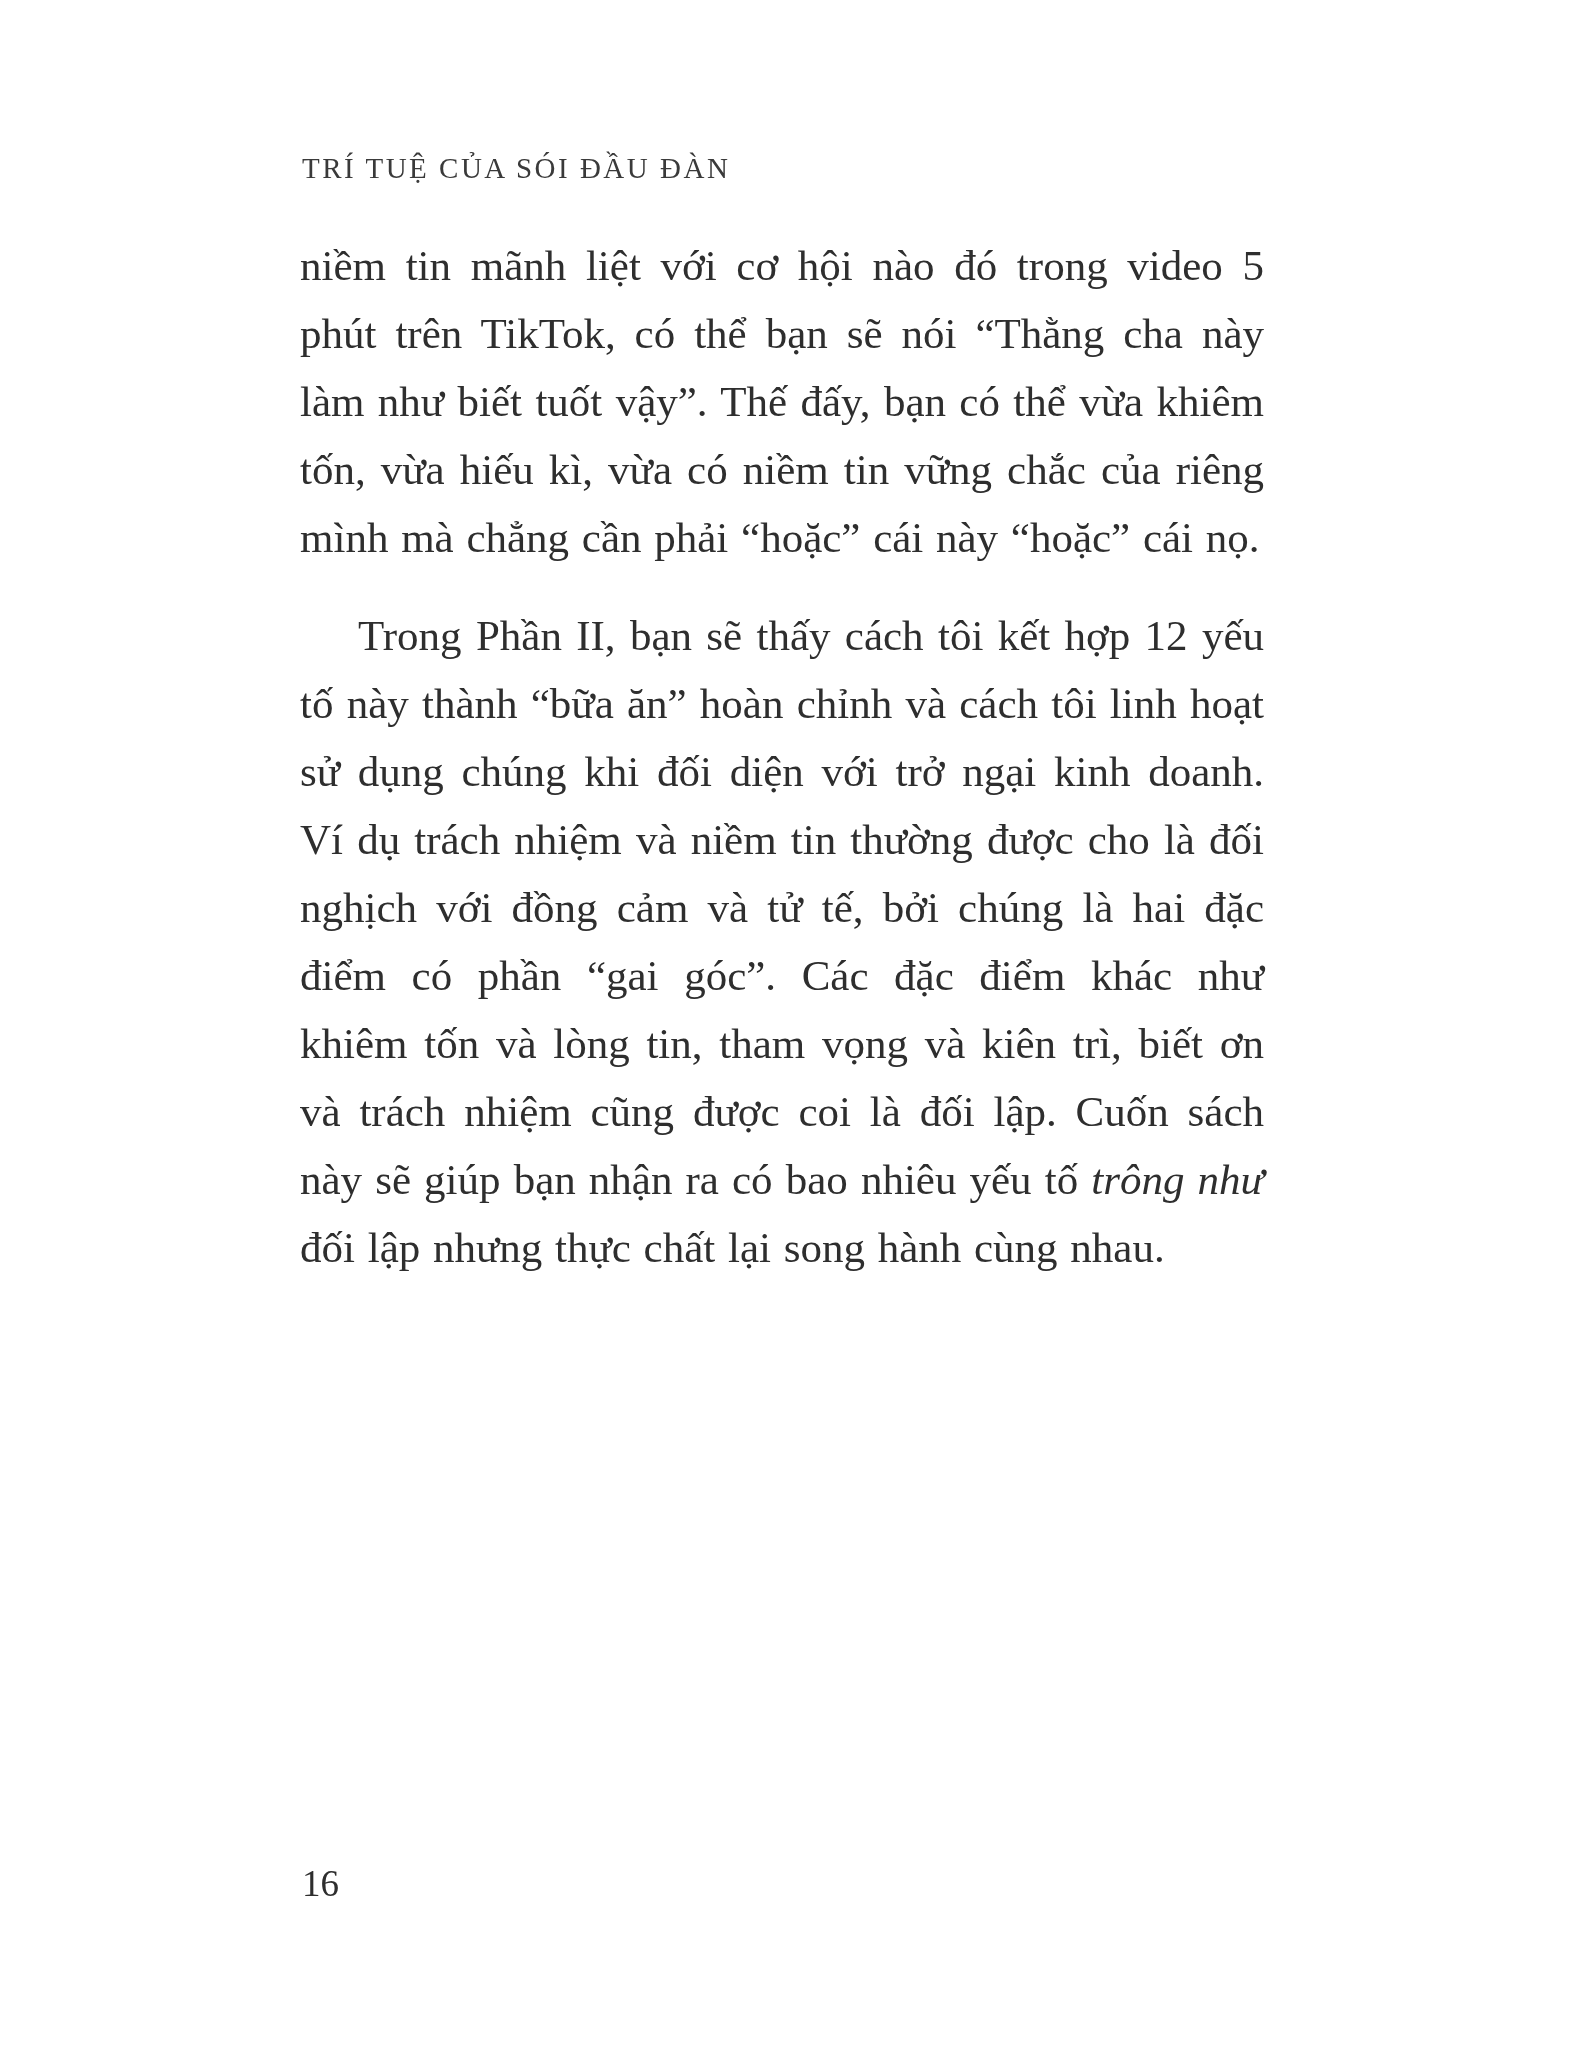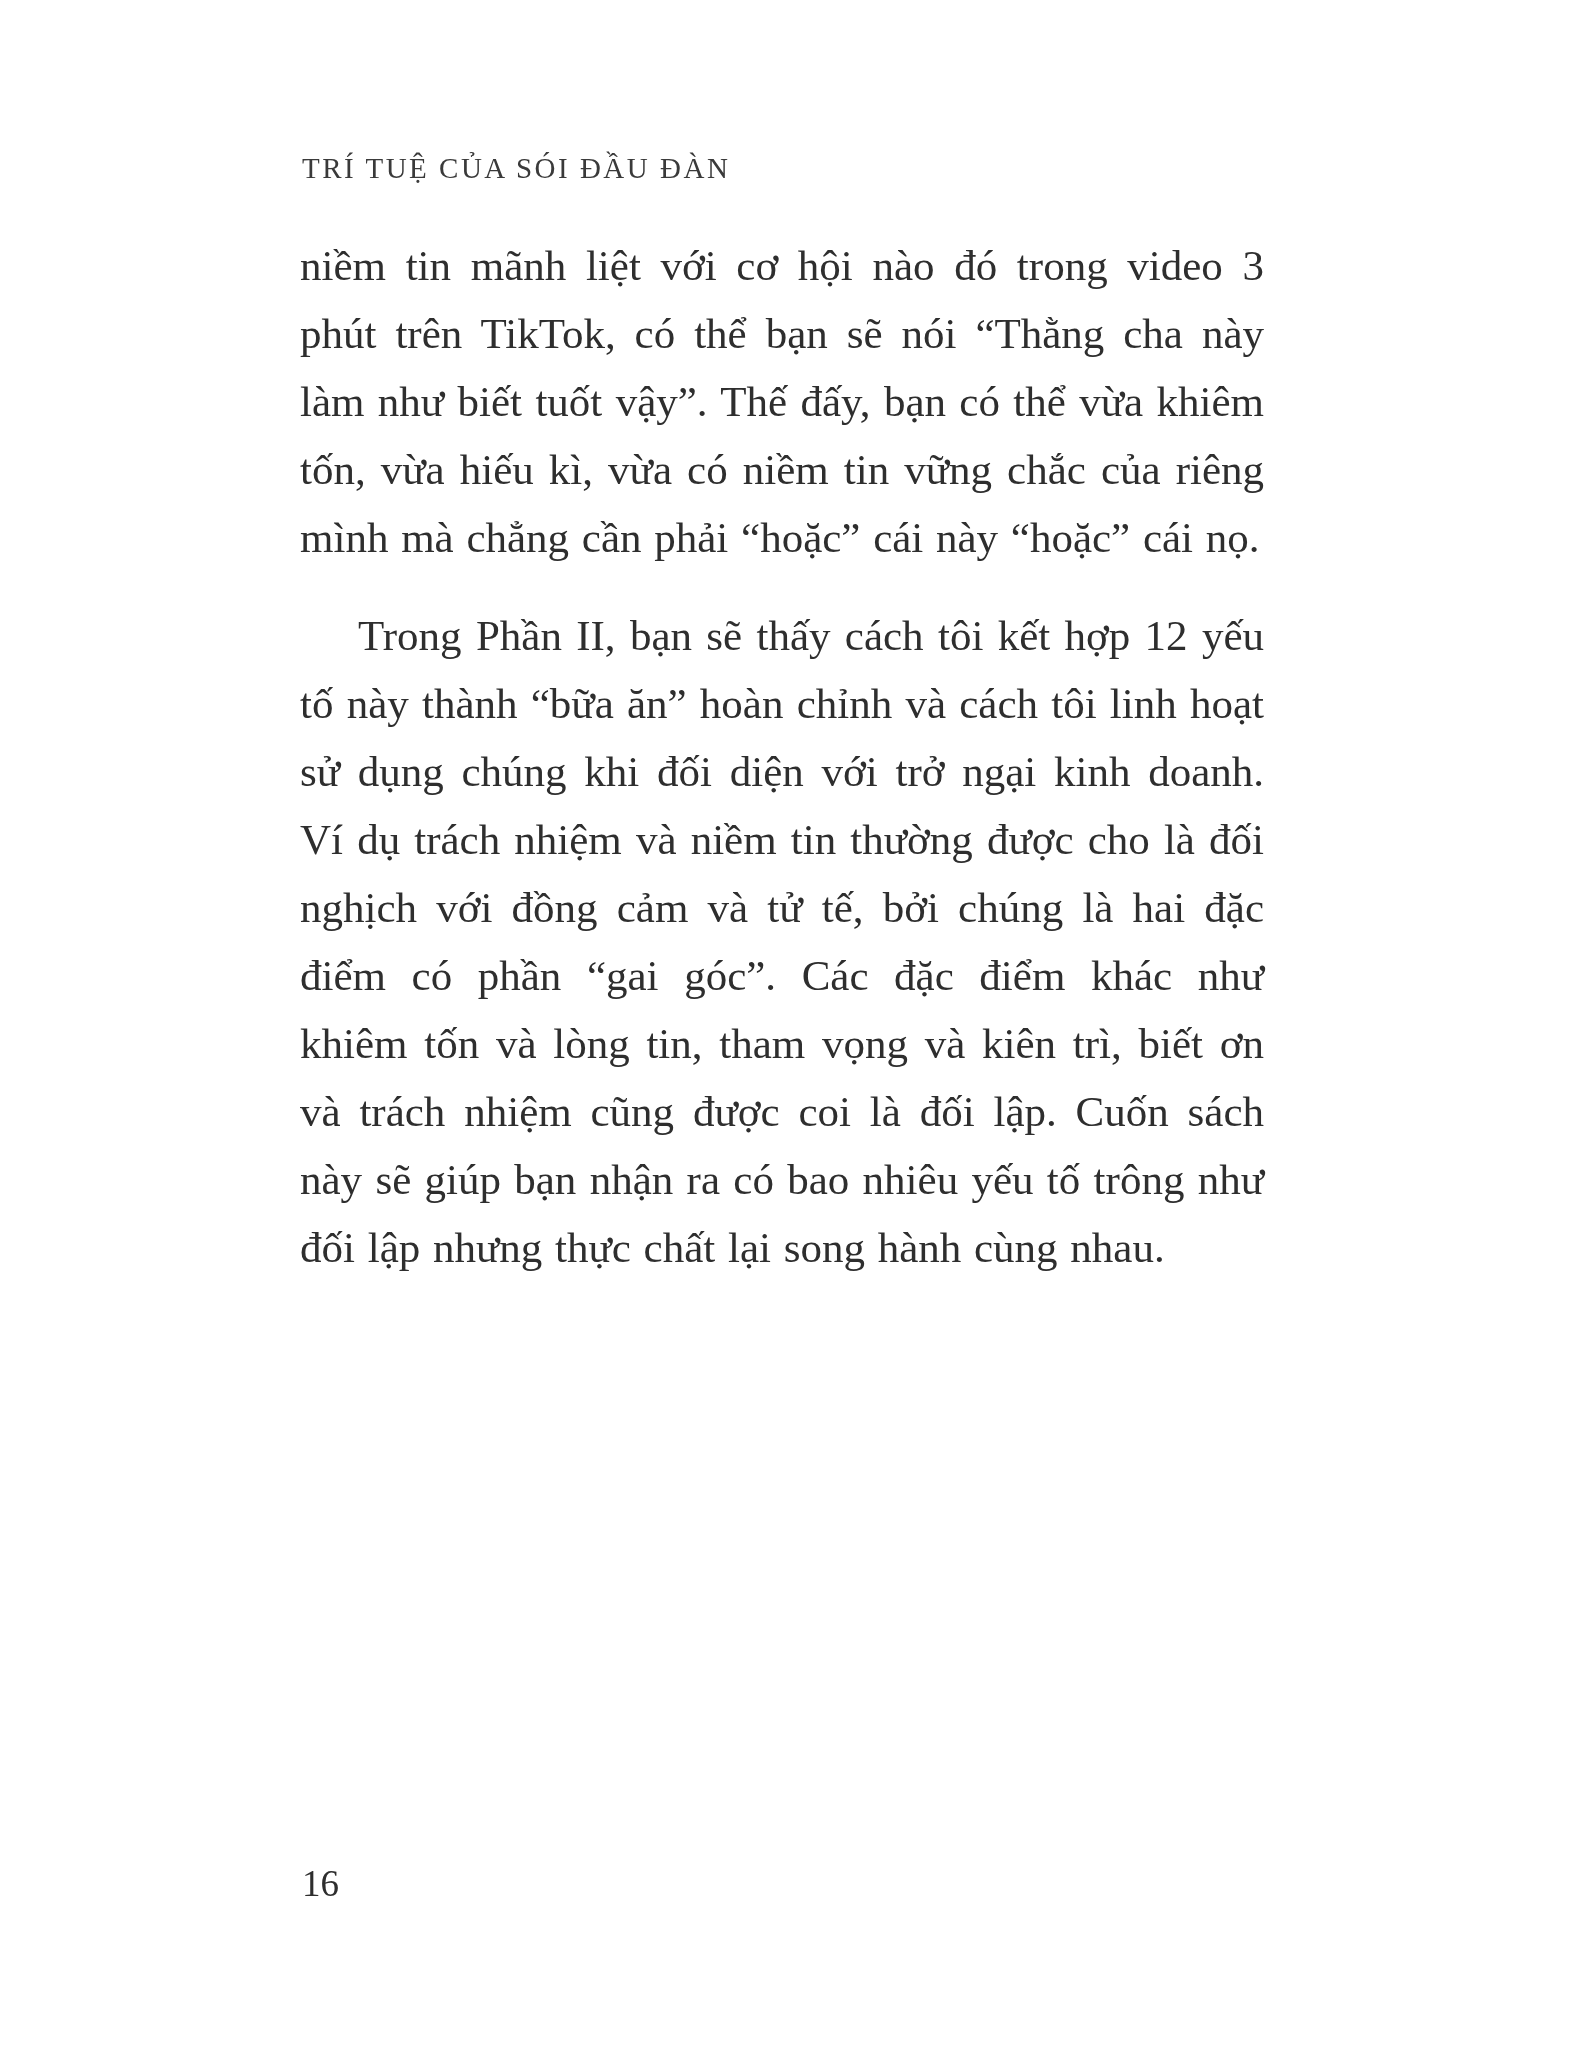--- a/index.html
+++ b/index.html
@@ -43,40 +43,41 @@
     color: #2e2e2e;
     margin-bottom: 30px;
     word-spacing: 2px;
   }
 
   .content p.indent {
     text-indent: 58px;
   }
 
   .italic {
+    font-style: italic;
   }
 
   .page-number {
     position: absolute;
     top: 1862px;
     left: 302px;
     font-size: 37px;
     color: #2e2e2e;
   }
 </style>
 </head>
 <body>
 
 <div class="book-page">
 
   <div class="running-header">TRÍ TUỆ CỦA SÓI ĐẦU ĐÀN</div>
 
   <div class="content">
 
-    <p>niềm tin mãnh liệt với cơ hội nào đó trong video 3 phút trên TikTok, có thể bạn sẽ nói “Thằng cha này làm như biết tuốt vậy”. Thế đấy, bạn có thể vừa khiêm tốn, vừa hiếu kì, vừa có niềm tin vững chắc của riêng mình mà chẳng cần phải “hoặc” cái này “hoặc” cái nọ.</p>
+    <p>niềm tin mãnh liệt với cơ hội nào đó trong video 5 phút trên TikTok, có thể bạn sẽ nói “Thằng cha này làm như biết tuốt vậy”. Thế đấy, bạn có thể vừa khiêm tốn, vừa hiếu kì, vừa có niềm tin vững chắc của riêng mình mà chẳng cần phải “hoặc” cái này “hoặc” cái nọ.</p>
 
     <p class="indent"><span>Trong Phần II, bạn sẽ thấy cách tôi kết hợp 12 yếu tố này thành “bữa ăn” hoàn chỉnh và cách tôi linh hoạt sử dụng chúng khi đối diện với trở ngại kinh doanh. Ví dụ trách nhiệm và niềm tin thường được cho là đối nghịch với đồng cảm và tử tế, bởi chúng là hai đặc điểm có phần “gai góc”. Các đặc điểm khác như khiêm tốn và lòng tin, tham vọng và kiên trì, biết ơn và trách nhiệm cũng được coi là đối lập. Cuốn sách này sẽ giúp bạn nhận ra có bao nhiêu yếu tố </span><span class="italic">trông như</span><span> đối lập nhưng thực chất lại song hành cùng nhau.</span></p>
 
 
   </div>
 
   <div class="page-number">16</div>
 
 </div>
 

